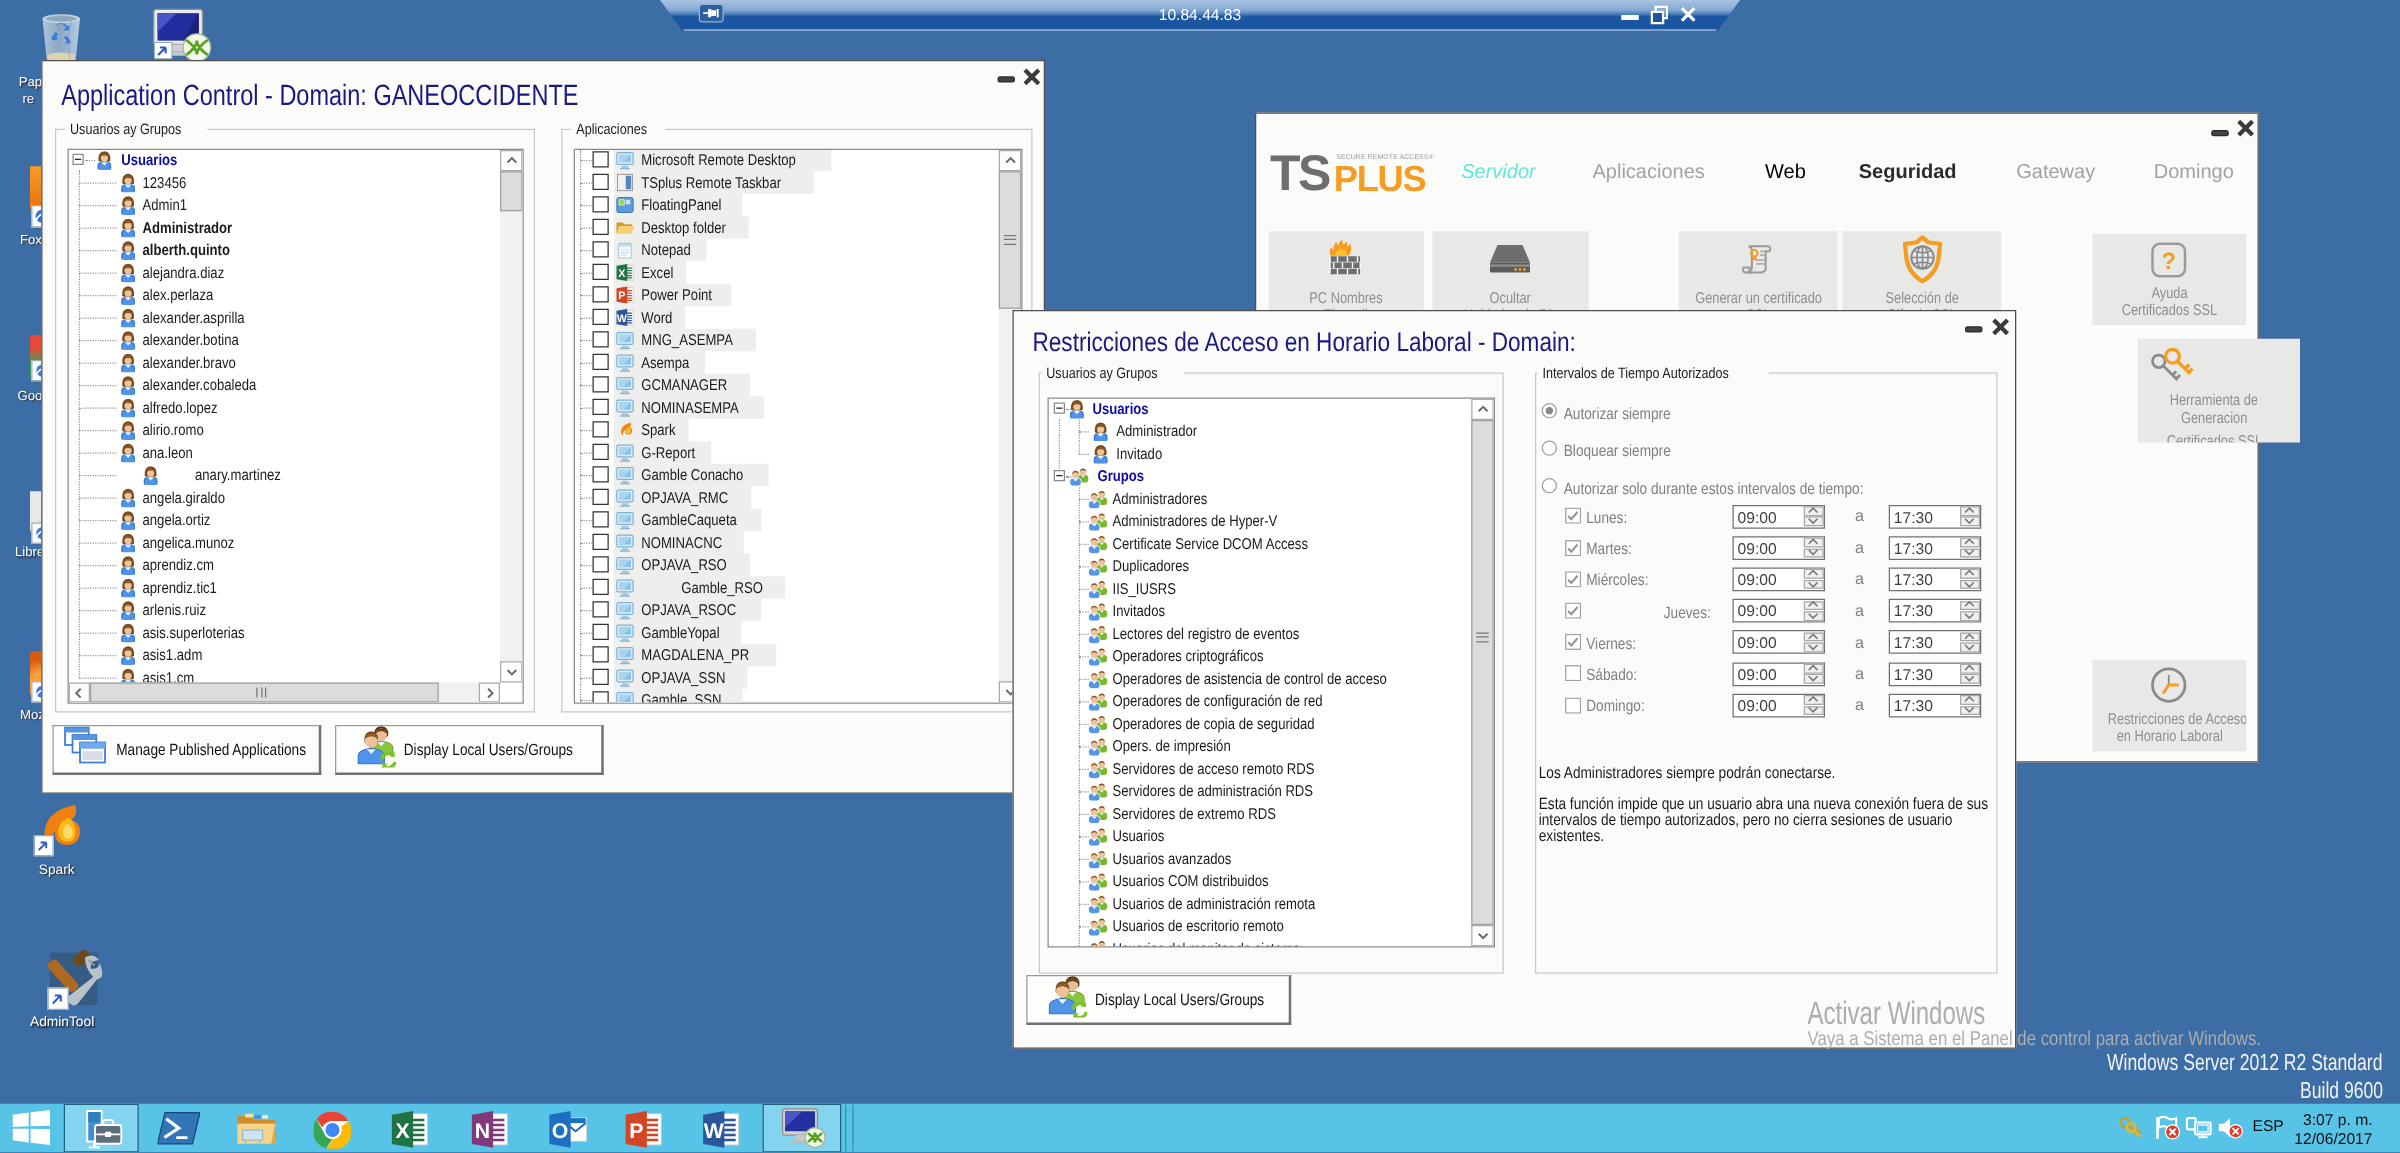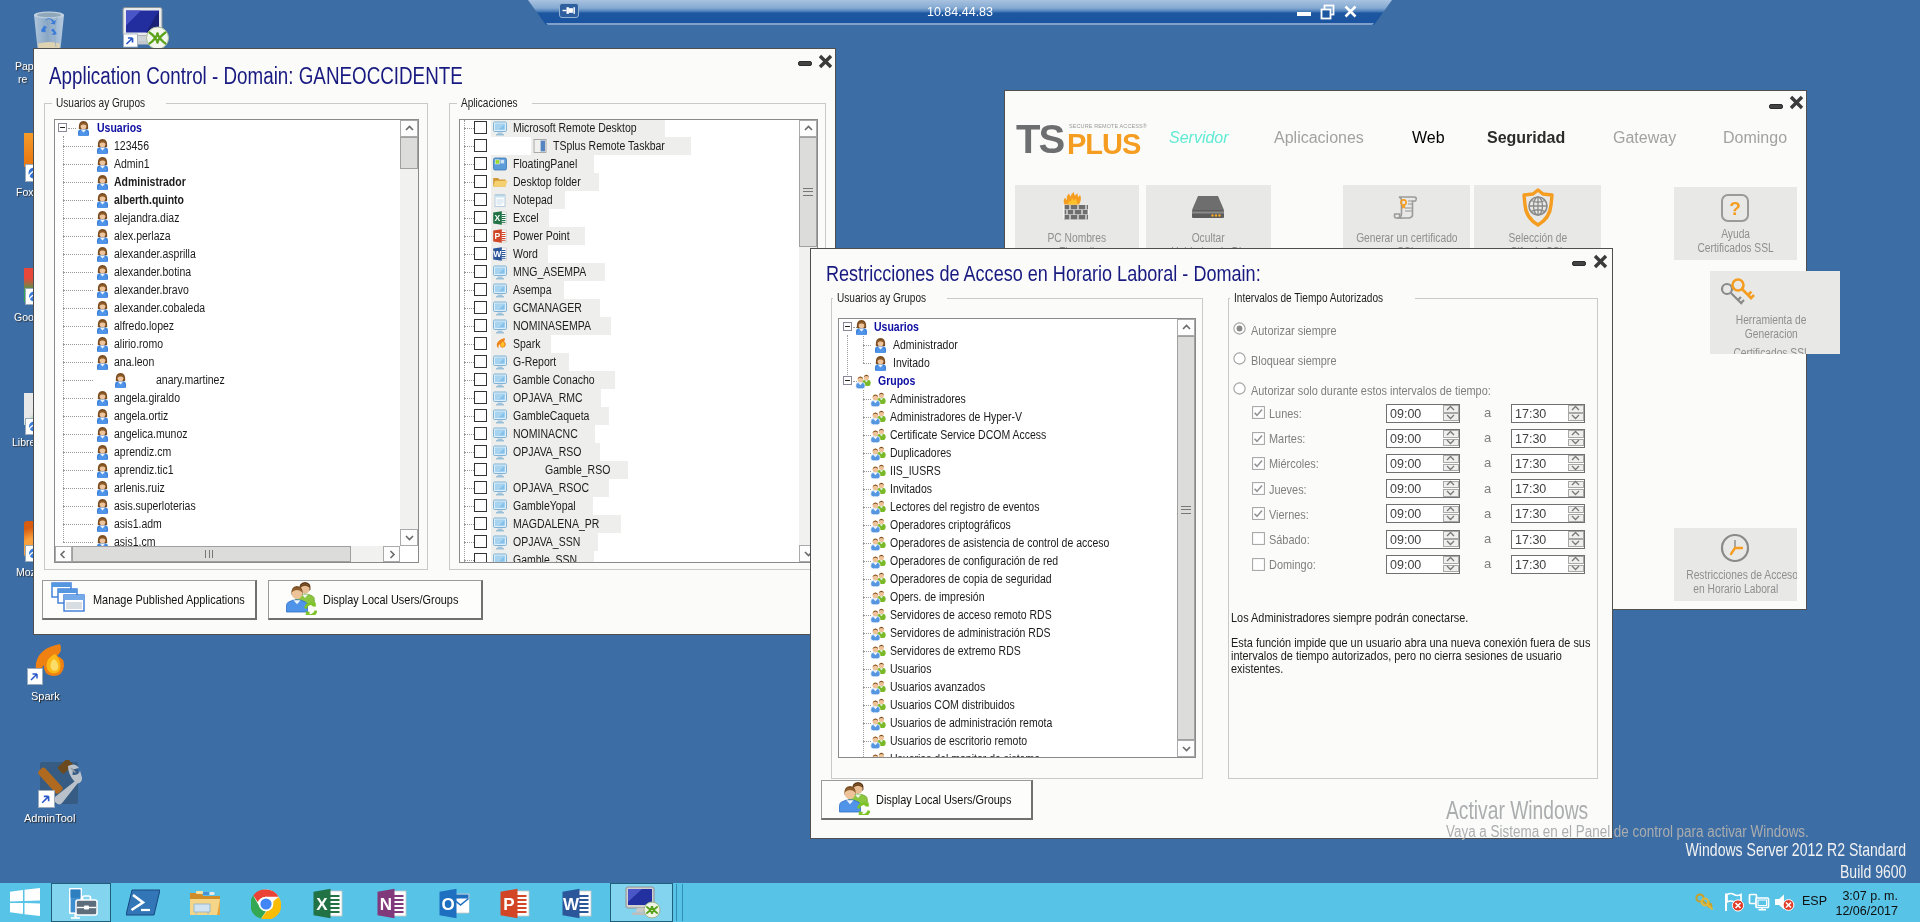--- a/index.html
+++ b/index.html
@@ -563,21 +563,21 @@
 <rect x="1.5" y="2" width="13" height="9.5" rx="1.2" fill="#dceef9" stroke="#7fb2d4" stroke-width="1"></rect>
 <rect x="3.3" y="3.8" width="9.4" height="5.9" fill="#86c1ea"></rect>
 <path d="M3.3 3.8 h9.4 l-6 5.9 h-3.4Z" fill="#a8d4f0"></path>
 <rect x="5.5" y="12.6" width="5" height="1.6" fill="#9fc4dc"></rect>
 <rect x="4" y="14.2" width="8" height="1.2" fill="#88b7d2"></rect>
 </svg>
       <span class="sx" style="margin-left:5px;">Microsoft Remote Desktop</span>
     </div>
 <div class="doth" style="left:4px;top:26px;width:10px;"></div>
 <div class="cb" style="left:14px;top:19px;"></div>
-<div class="trow" style="left:31px;top:17px;background:#eeeeec;padding:0 5px 0 1px;margin-left:40px;">
+<div class="trow" style="left:31px;top:17px;background:#eeeeec;padding:0 5px 0 1px;">
       <svg width="16" height="16" viewBox="0 0 16 16" style="flex:none">
 <rect x="2" y="1.5" width="12" height="13" fill="#f0f0ee" stroke="#9a9a9a" stroke-width="0.8"></rect>
 <rect x="8.6" y="2.6" width="4.4" height="10.8" fill="#5585c0"></rect>
 </svg>
       <span class="sx" style="margin-left:5px;">TSplus Remote Taskbar</span>
     </div>
 <div class="doth" style="left:4px;top:44px;width:10px;"></div>
 <div class="cb" style="left:14px;top:37px;"></div>
 <div class="trow" style="left:31px;top:35px;background:#eeeeec;padding:0 5px 0 1px;">
       <svg width="16" height="16" viewBox="0 0 16 16" style="flex:none">
@@ -1378,21 +1378,21 @@
 <div style="position:absolute;right:0.5px;bottom:0.5px;width:16px;height:7.7px;background:#efefee;border:1px solid #a8a8a8;display:flex;align-items:center;justify-content:center;">
       <svg width="11" height="10" viewBox="0 0 11 10">
         <path d="M2 3 L5.5 6.5 L9 3" fill="none" stroke="#777" stroke-width="1.3"></path>
       </svg>
     </div>
 </div>
 <svg class="abs" style="left:1252px;top:482px" width="13" height="13" viewBox="0 0 13 13">
 <rect x="0.6" y="0.6" width="11.8" height="11.8" fill="#fff" stroke="#a0a0a0" stroke-width="1"></rect>
     <path d="M2.6 6.8 L5 9.4 L10 3.6" fill="none" stroke="#939393" stroke-width="1.6"></path>
   </svg>
-<div class="abs gray" style="left:1269px;top:482px;font-size:13px;text-align:center;"><span class="sx">Jueves:</span></div>
+<div class="abs gray" style="left:1331px;top:482px;font-size:13px;text-align:center;"><span class="sx">Jueves:</span></div>
 <div class="abs" style="left:1386px;top:479.1px;width:74px;height:19px;background:#fff;border:1.5px solid #707070;">
 <div style="position:absolute;left:3px;top:2px;font-size:12.5px;color:#3f3f3f;">09:00</div>
 <div style="position:absolute;right:0.5px;top:0.5px;width:16px;height:7.7px;background:#efefee;border:1px solid #a8a8a8;display:flex;align-items:center;justify-content:center;">
       <svg width="11" height="10" viewBox="0 0 11 10">
         <path d="M2 6 L5.5 2.5 L9 6" fill="none" stroke="#777" stroke-width="1.3"></path>
       </svg>
     </div>
 <div style="position:absolute;right:0.5px;bottom:0.5px;width:16px;height:7.7px;background:#efefee;border:1px solid #a8a8a8;display:flex;align-items:center;justify-content:center;">
       <svg width="11" height="10" viewBox="0 0 11 10">
         <path d="M2 3 L5.5 6.5 L9 3" fill="none" stroke="#777" stroke-width="1.3"></path>

